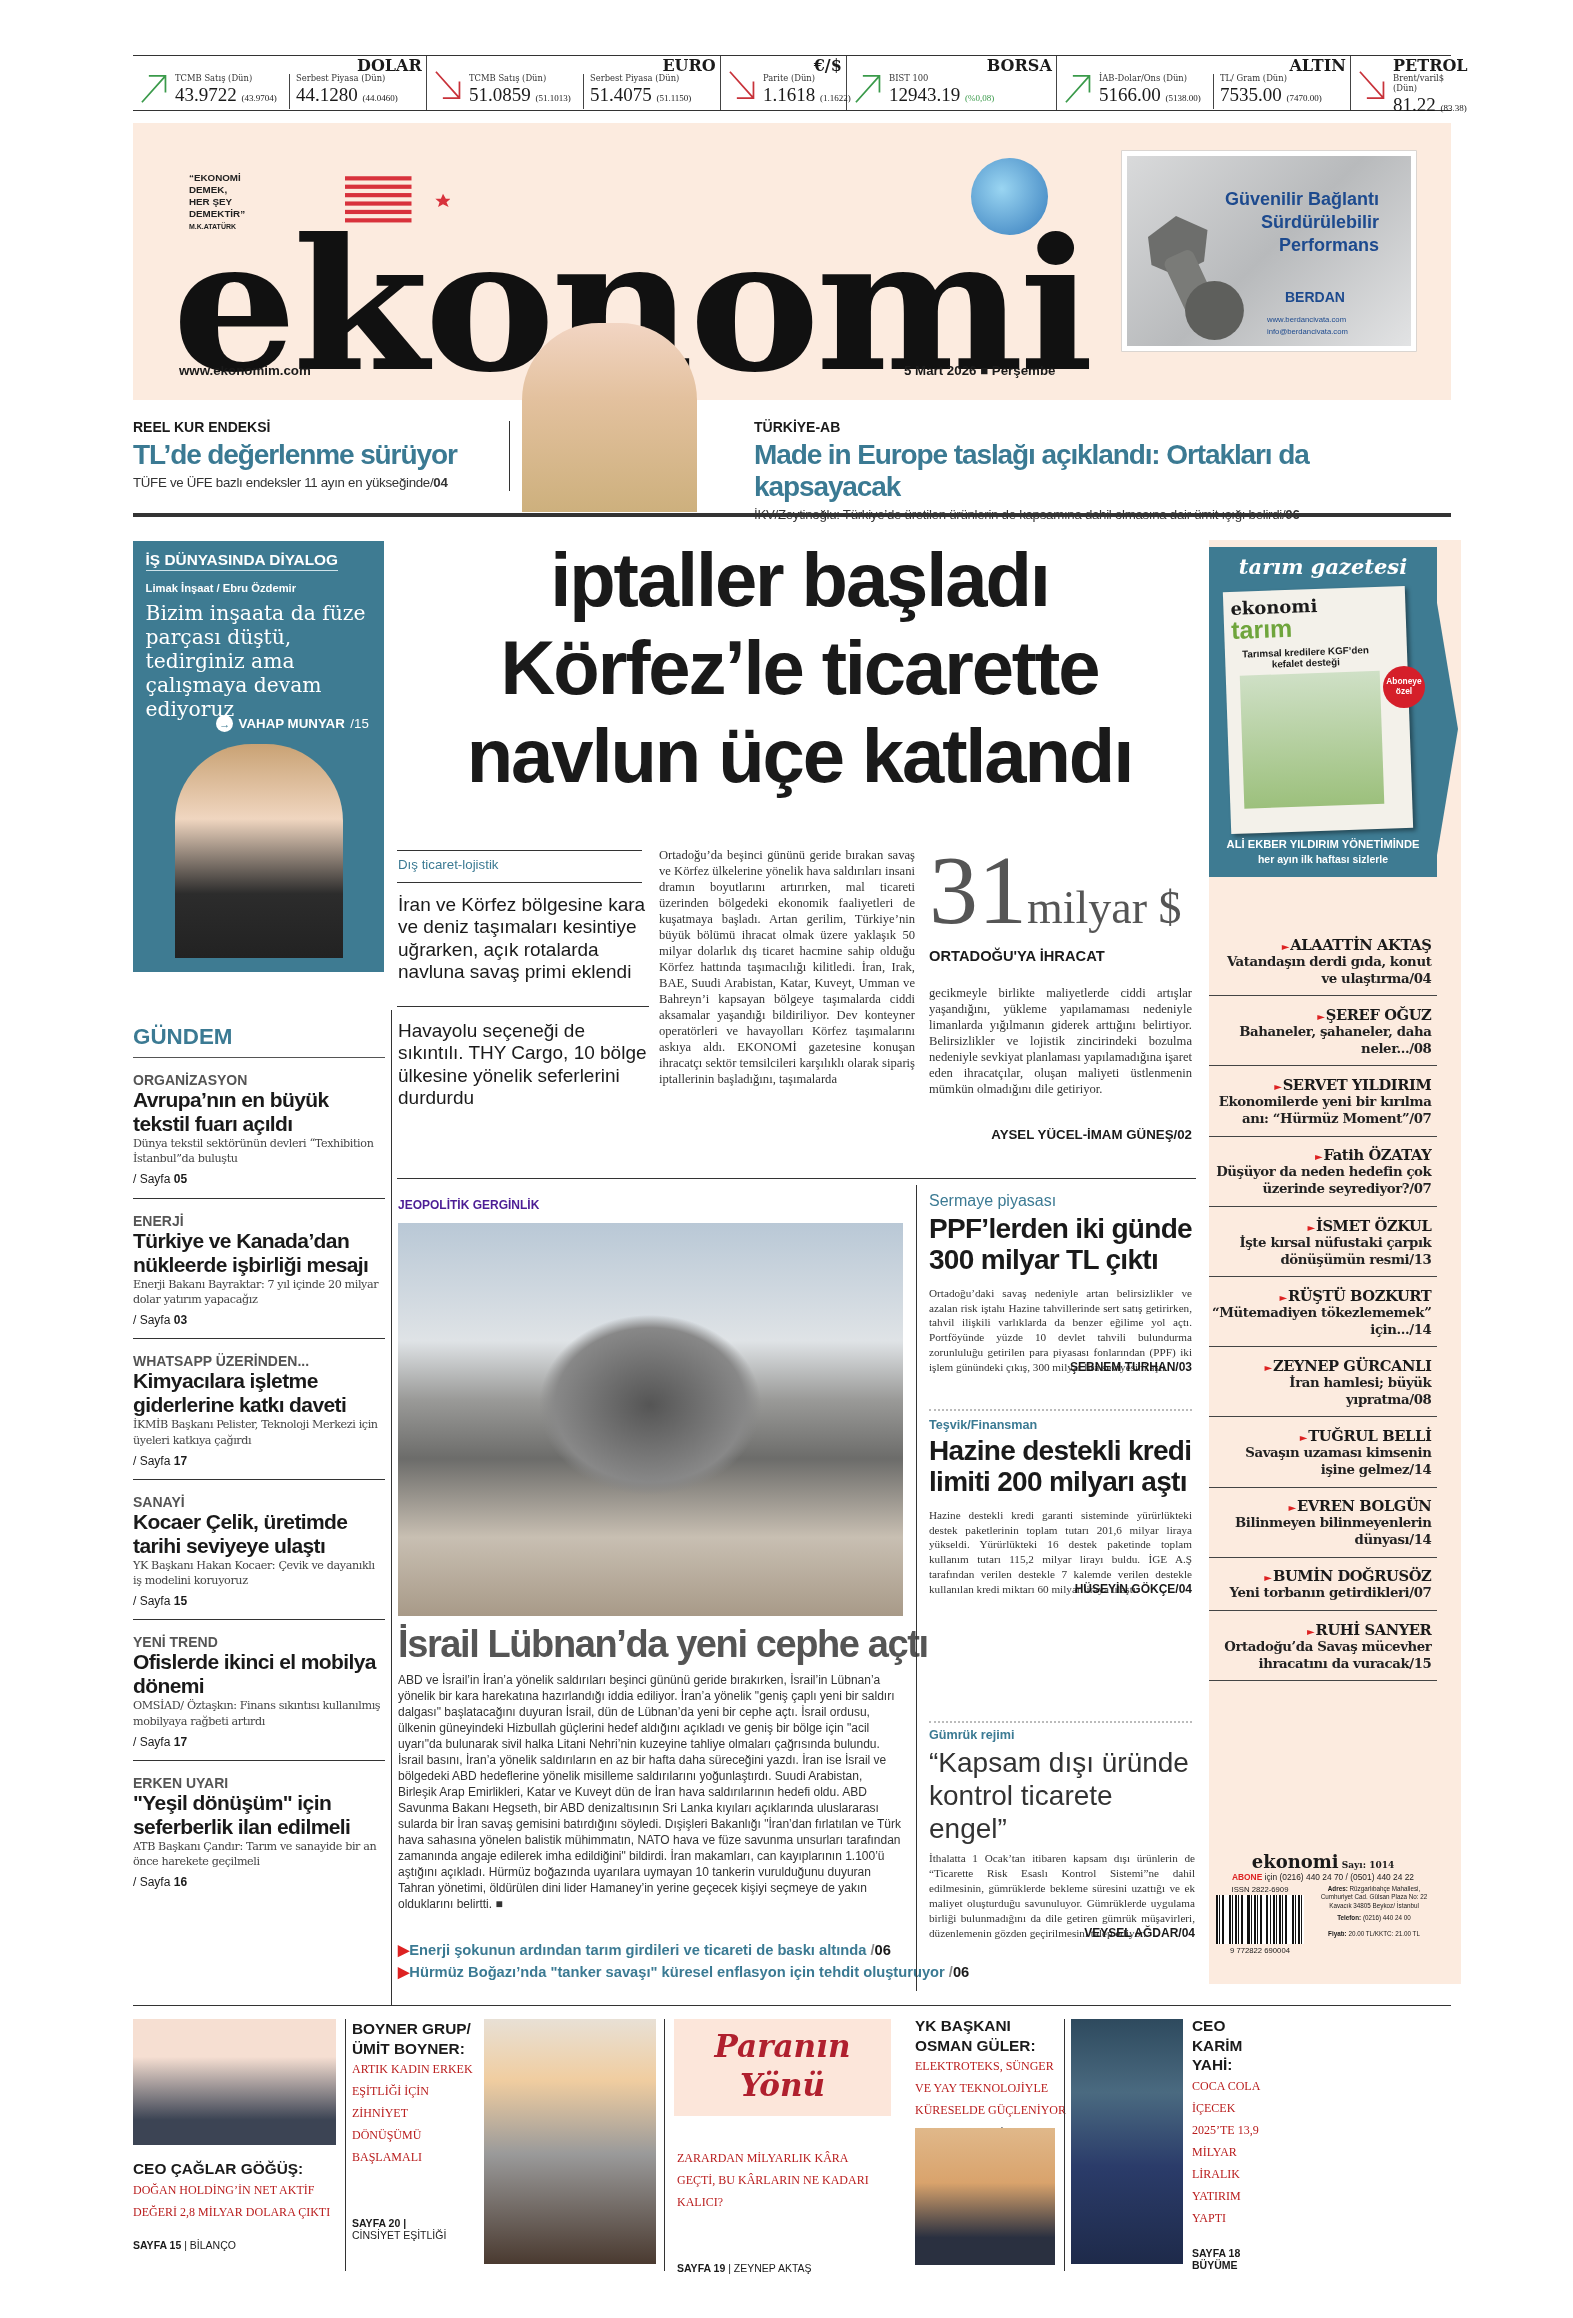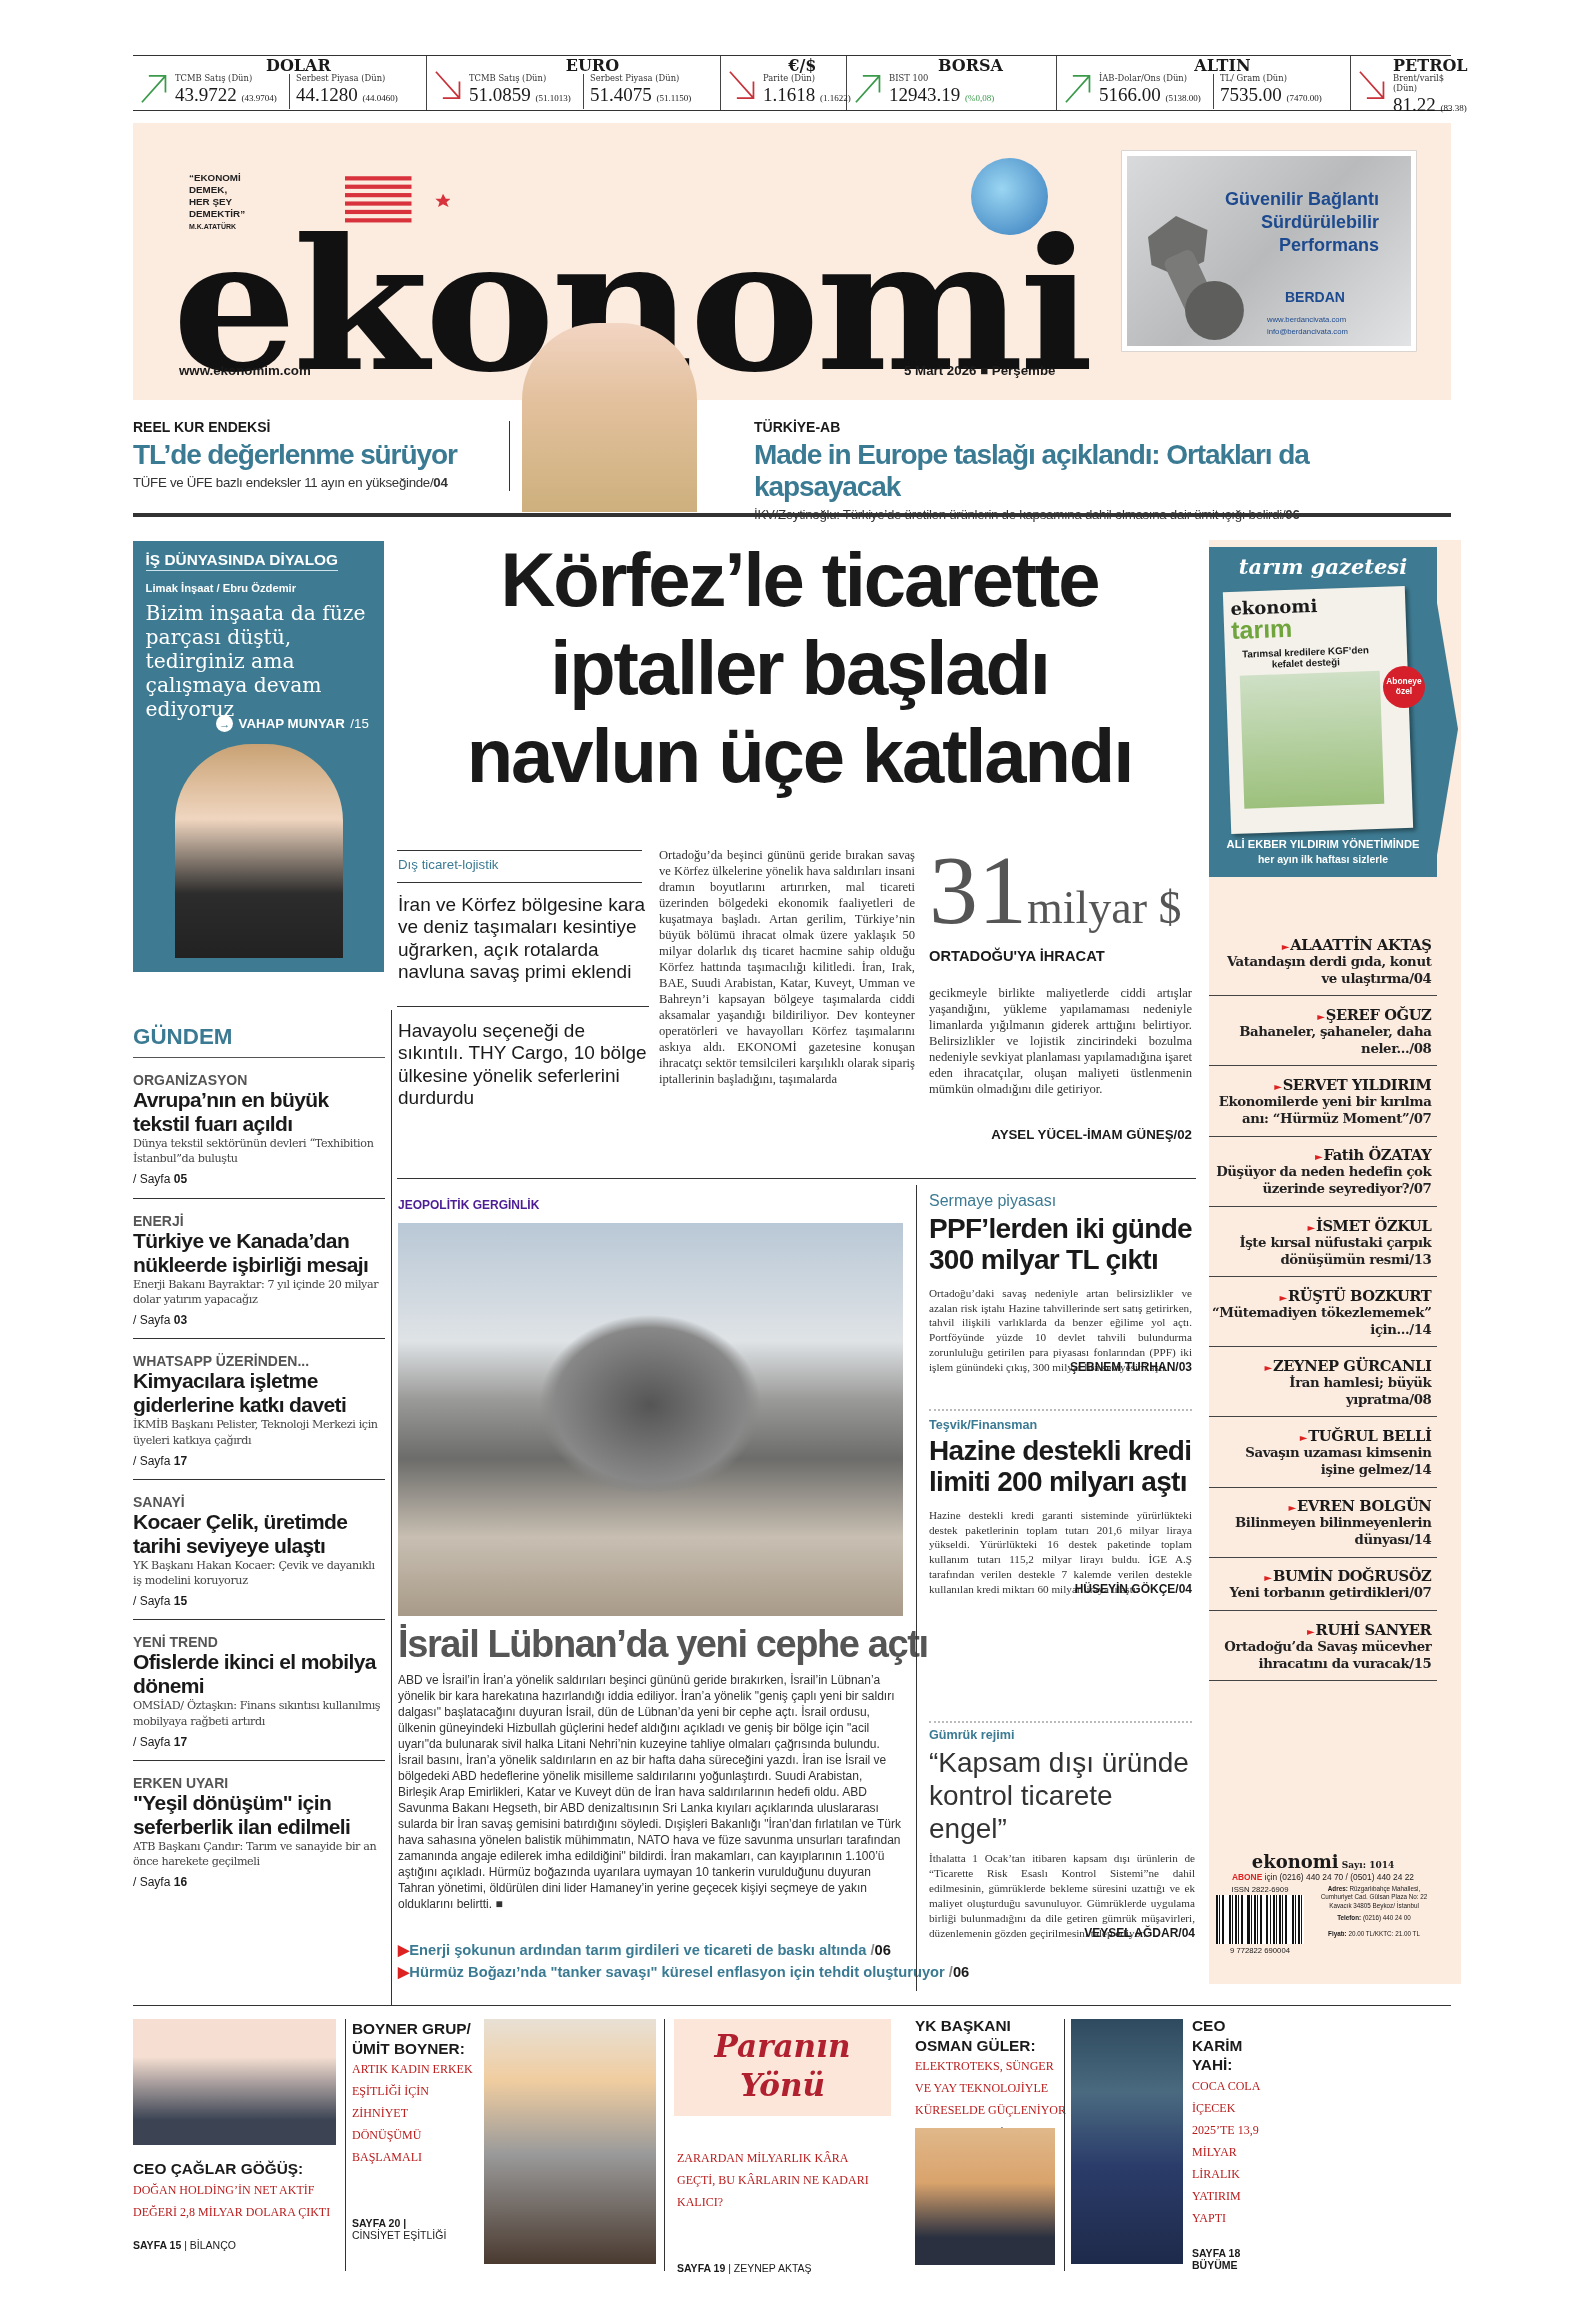--- a/index.html
+++ b/index.html
@@ -6,21 +6,21 @@
 html,body{width:1573px;height:2319px;background:#fff;overflow:hidden}
 body{position:relative;font-family:"Liberation Sans",sans-serif;color:#1a1a1a}
 .abs{position:absolute}
 .serif{font-family:"DejaVu Serif",serif}
 .cond{font-family:"Liberation Sans Narrow","Liberation Sans",sans-serif}
 .teal{color:#3b7a93}
 
 #ticker{left:133px;top:55px;width:1318px;height:56px;border-top:1.4px solid #333;border-bottom:1.4px solid #333;display:flex}
 .tk{position:relative;border-right:0.7px solid #444;padding:1.4px 4.2px 0 42px;height:100%}
 .tk:last-child{border-right:none}
-.tk-title{font-family:"DejaVu Serif",serif;font-weight:bold;font-size:16px;text-align:center;line-height:17px}
+.tk-title{font-family:"DejaVu Serif",serif;font-weight:bold;font-size:16px;text-align:right;line-height:17px}
 .tk-cells{display:flex;gap:7px}
 .tk-cell{padding-right:5.6px}
 .tk-cell+.tk-cell{border-left:0.7px solid #444;padding-left:5.6px}
 .tk-lbl{font-family:"DejaVu Serif",serif;font-size:8.4px;color:#333;line-height:9.8px}
 .tk-val{font-family:"Liberation Serif",serif;font-size:19px;line-height:21px;white-space:nowrap}
 .tk-val small{font-size:9px}
 .tk-arrow{position:absolute;left:5.6px;top:12.6px;width:29.4px;height:36px}
 
 #masthead{left:133px;top:123px;width:1318px;height:277px;background:#fcebdf}
 #quote{left:56px;top:49px;font-size:9.8px;line-height:12px;font-weight:bold;color:#222}
@@ -266,22 +266,22 @@
         <div class="gd-k">ERKEN UYARI</div>
         <div class="gd-h">"Yeşil dönüşüm" için seferberlik ilan edilmeli</div>
         <div class="gd-s">ATB Başkanı Çandır: Tarım ve sanayide bir an önce harekete geçilmeli</div>
         <div class="gd-p"><span>/ Sayfa</span> <b>16</b></div>
       </div>
     </div>
 </div>
 <div id="lcol-rule" class="abs"></div>
 
 <div id="main-h" class="abs">
+  <div>iptaller başladı</div>
   <div>Körfez’le ticarette</div>
-  <div>iptaller başladı</div>
   <div>navlun üçe katlandı</div>
 </div>
 <div class="abs" style="left:397px;top:850px;width:245px;height:1.4px;background:#333"></div>
 <div class="abs teal" style="left:398px;top:857px;font-size:13.3px;font-weight:normal">Dış ticaret-lojistik</div>
 <div class="abs" style="left:397px;top:882px;width:245px;height:1.4px;background:#333"></div>
 <div class="abs cond" style="left:398px;top:894px;width:249px;font-size:19px;line-height:22.4px">İran ve Körfez bölgesine kara ve deniz taşımaları kesintiye uğrarken, açık rotalarda navluna savaş primi eklendi</div>
 <div class="abs" style="left:397px;top:1006px;width:252px;height:1.4px;background:#333"></div>
 <div class="abs cond" style="left:398px;top:1020px;width:252px;font-size:19px;line-height:22.4px">Havayolu seçeneği de sıkıntılı. THY Cargo, 10 bölge ülkesine yönelik seferlerini durdurdu</div>
 <div class="abs body-serif" style="left:659px;top:847px;width:256px;height:294px;overflow:hidden">Ortadoğu’da beşinci gününü geride bırakan savaş ve Körfez ülkelerine yönelik hava saldırıları insani dramın boyutlarını artırırken, mal ticareti üzerinden bölgedeki ekonomik faaliyetleri de kuşatmaya başladı. Artan gerilim, Türkiye’nin büyük bölümü ihracat olmak üzere yaklaşık 50 milyar dolarlık dış ticaret hacmine sahip olduğu Körfez hattında taşımacılığı kilitledi. İran, Irak, BAE, Suudi Arabistan, Katar, Kuveyt, Umman ve Bahreyn’i kapsayan bölgeye taşımalarda ciddi aksamalar yaşandığı bildiriliyor. Dev konteyner operatörleri ve havayolları Körfez taşımalarını askıya aldı. EKONOMİ gazetesine konuşan ihracatçı sektör temsilcileri karşılıklı olarak sipariş iptallerinin başladığını, taşımalarda</div>
 <div class="abs" style="left:929px;top:845px;white-space:nowrap;color:#555;font-family:'Liberation Serif',serif">

